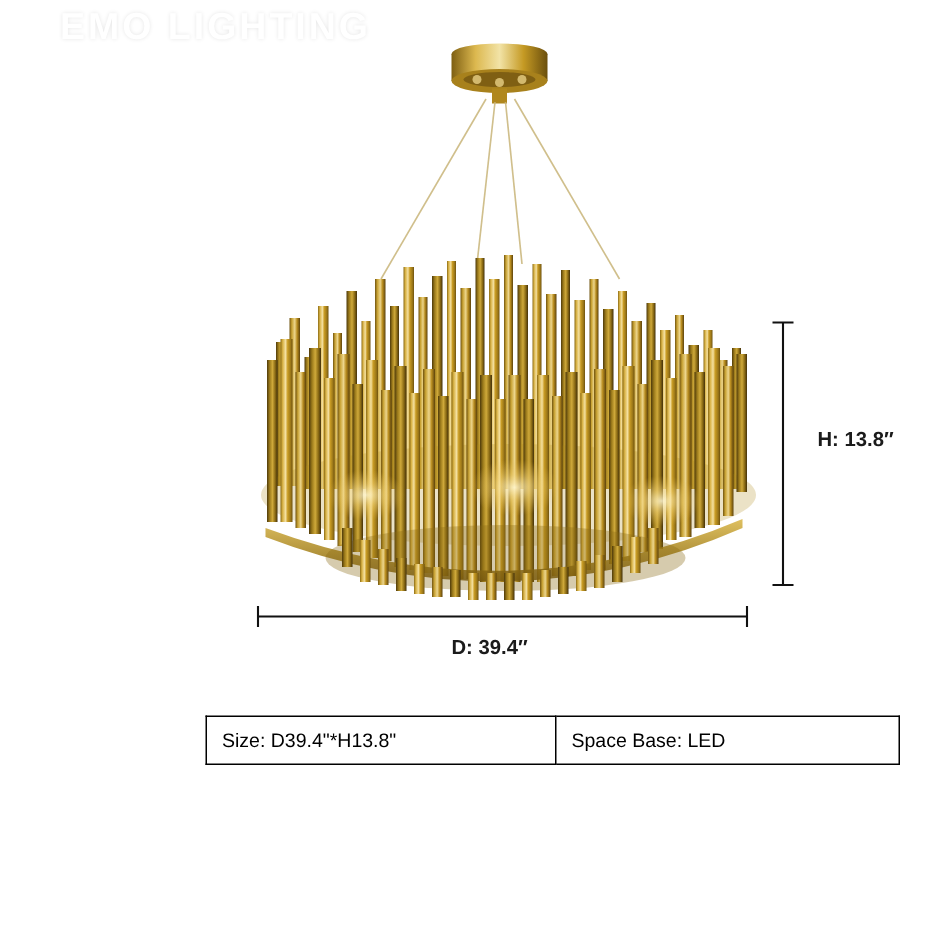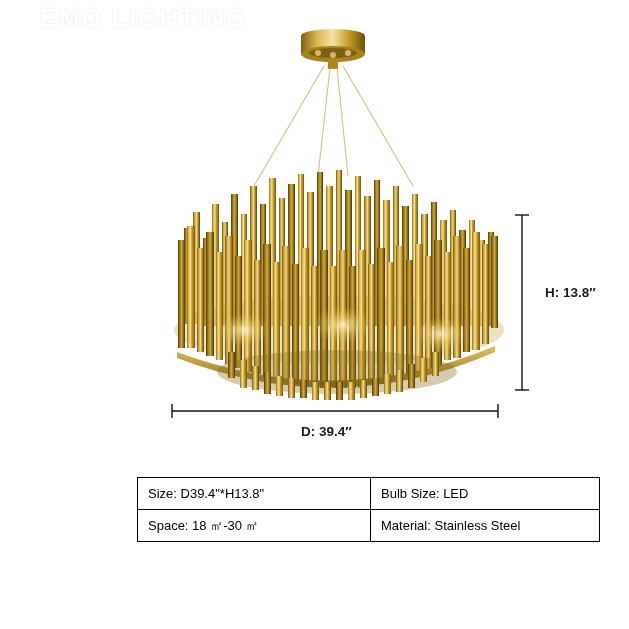--- a/index.html
+++ b/index.html
@@ -281,22 +281,18 @@
     </g>
   </svg>
 
   <div class="dim-label dim-h">H: 13.8″</div>
   <div class="dim-label dim-d">D: 39.4″</div>
 
   <table class="spec-table">
     <tbody>
       <tr>
         <td class="col-left">Size: D39.4"*H13.8"</td>
-        <td class="col-right">Bulb Size: LED</td>
-      </tr>
-      <tr>
-        <td class="col-left">Space: 18 ㎡-30 ㎡</td>
-        <td class="col-right">Material: Stainless Steel</td>
+        <td class="col-right">Space Base: LED</td>
       </tr>
     </tbody>
   </table>
 
 </div>
 
 </body></html>

